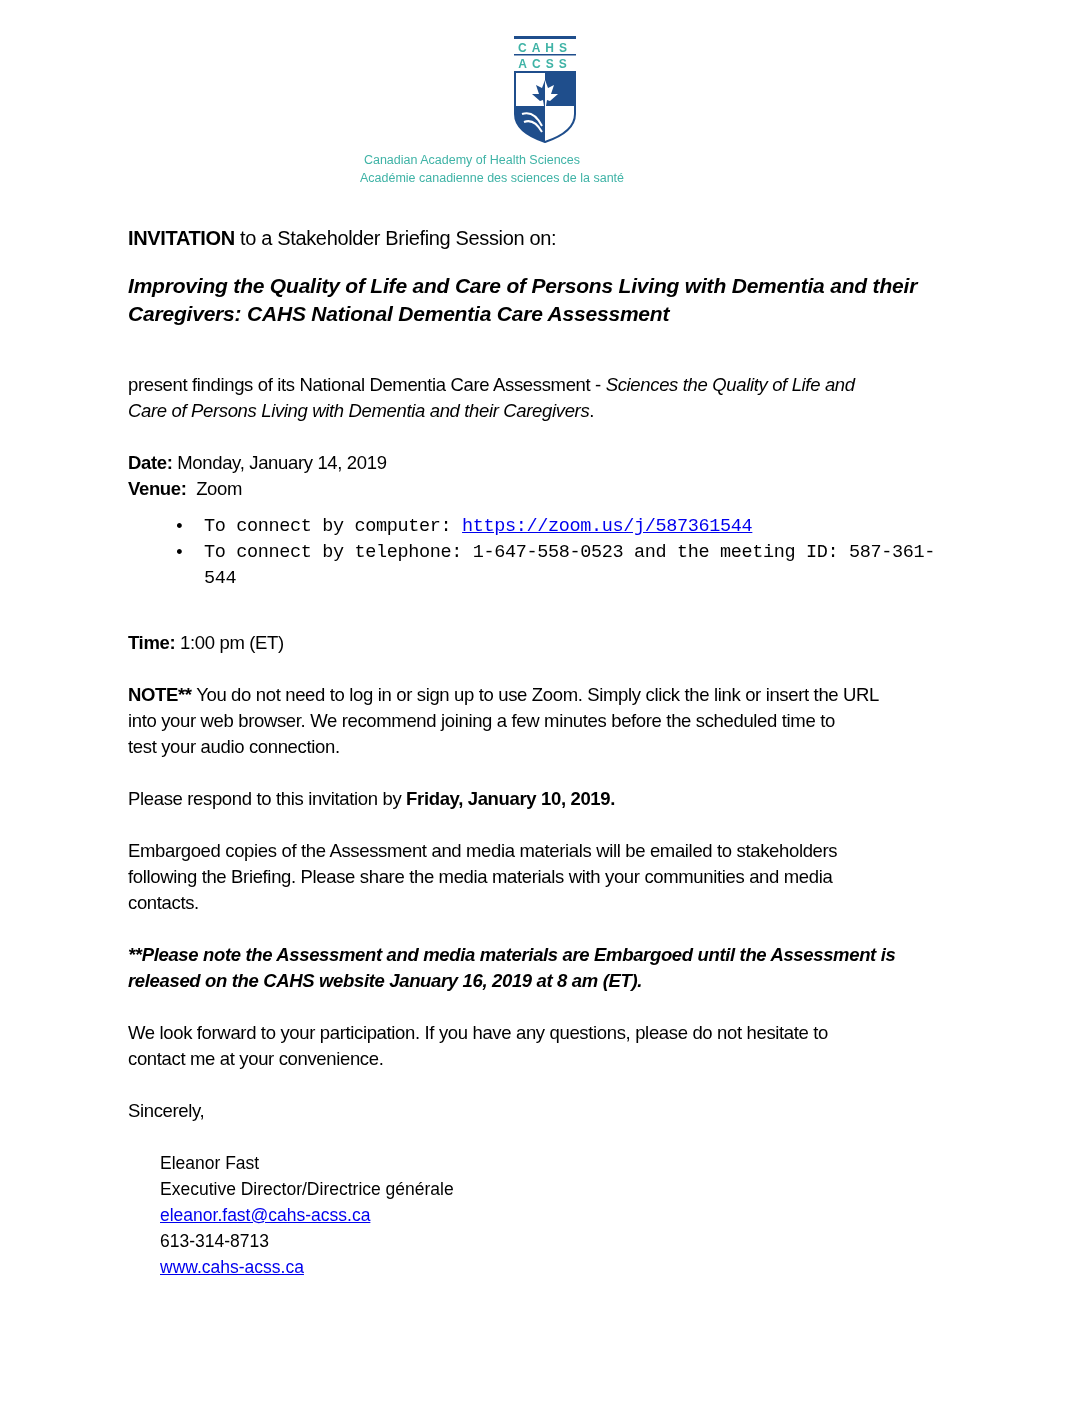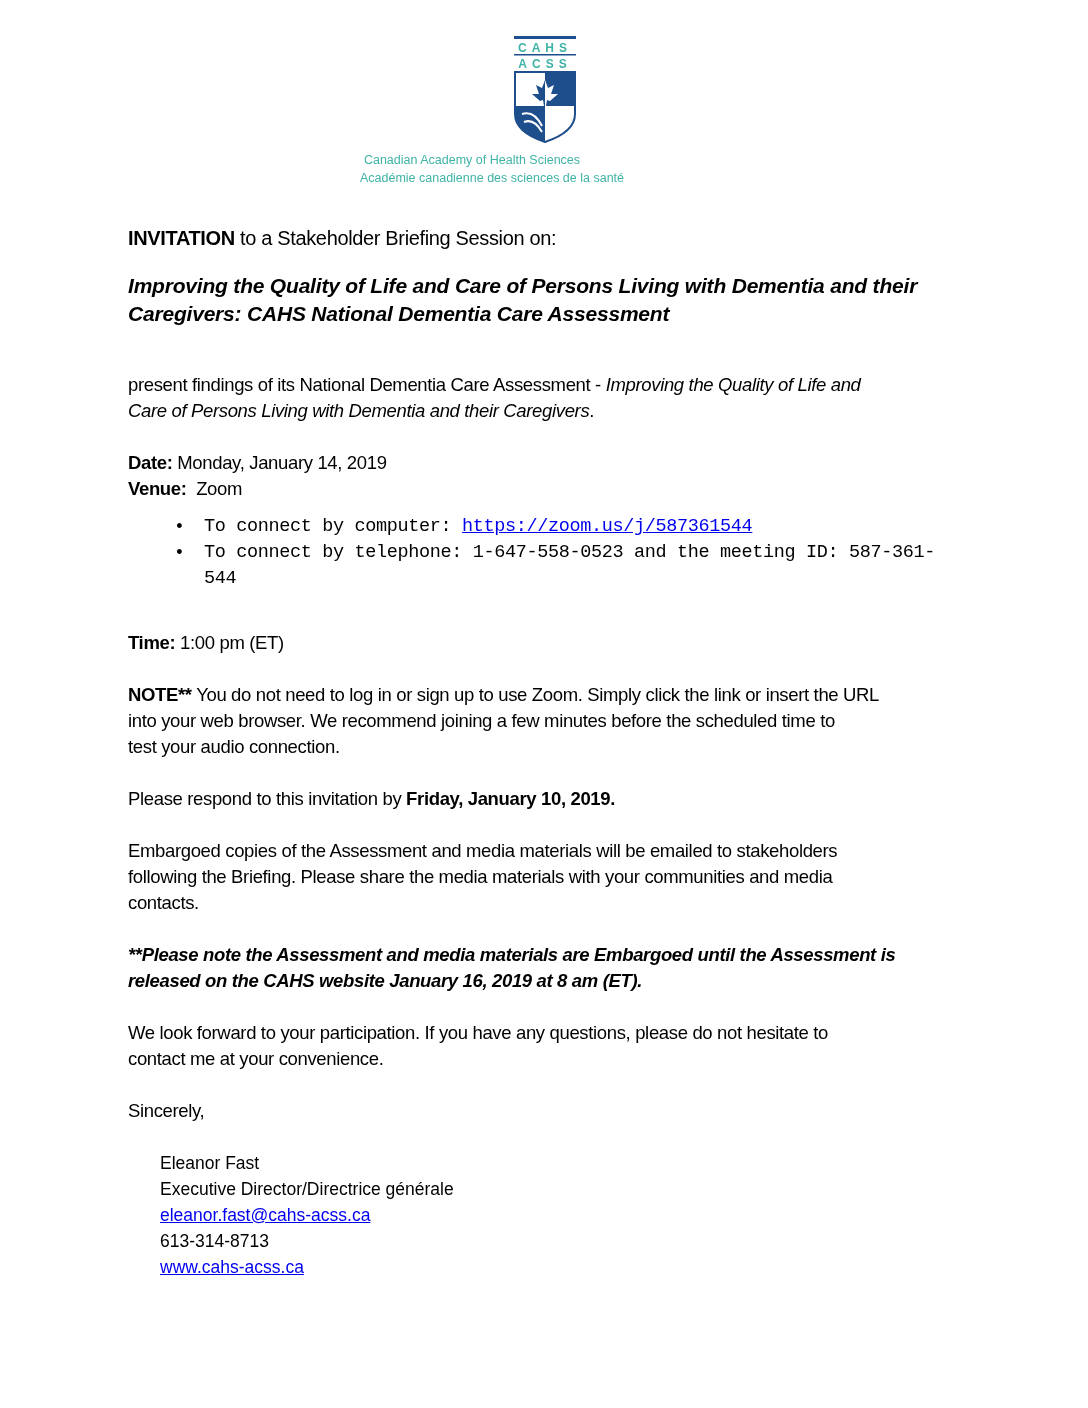--- a/index.html
+++ b/index.html
@@ -49,21 +49,21 @@
 <div class="content txt">
   <p class="invite"><span class="b">INVITATION</span><span> to a Stakeholder Briefing Session on:</span></p>
 
   <p class="title">
     <span>Improving the Quality of Life and Care of Persons Living with Dementia and their</span><br>
     <span>Caregivers: CAHS National Dementia Care Assessment</span>
   </p>
 
   <p>
     <br>
-    <span>present findings of its National Dementia Care Assessment - </span><span class="i">Improving the Quality of Life and</span><br>
+    <span>present findings of its National Dementia Care Assessment - </span><span class="i">Sciences the Quality of Life and</span><br>
     <span class="i">Care of Persons Living with Dementia and their Caregivers</span><span>.</span>
   </p>
   <div class="gap"></div>
 
   <p><span class="b">Date:</span><span> Monday, January 14, 2019</span></p>
   <p><span class="b">Venue:</span><span style="white-space:pre">  Zoom</span></p>
   <ul>
     <li><span>To connect by computer: </span><a href="#">https://zoom.us/j/587361544</a></li>
     <li><span>To connect by telephone: 1-647-558-0523 and the meeting ID: 587-361-544</span></li>
   </ul>

